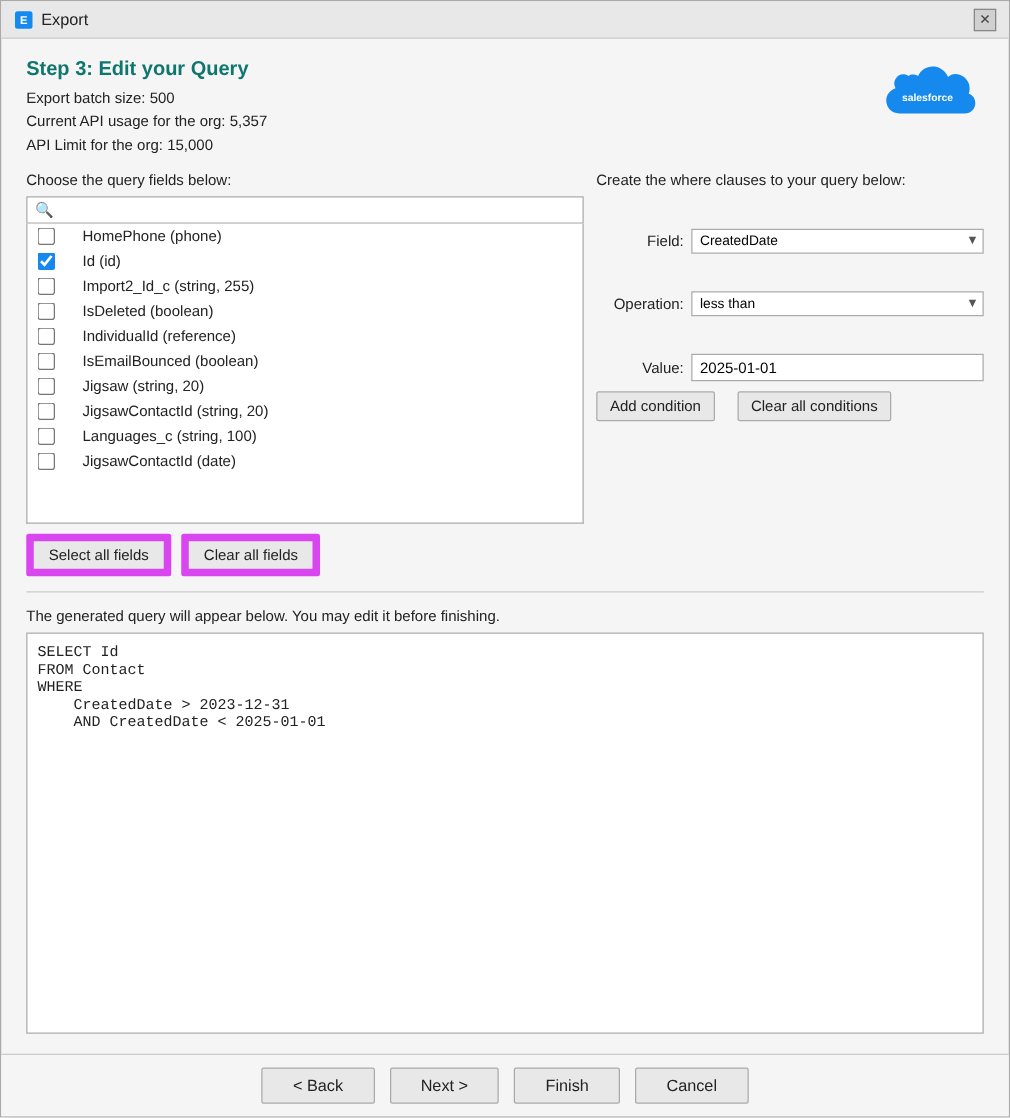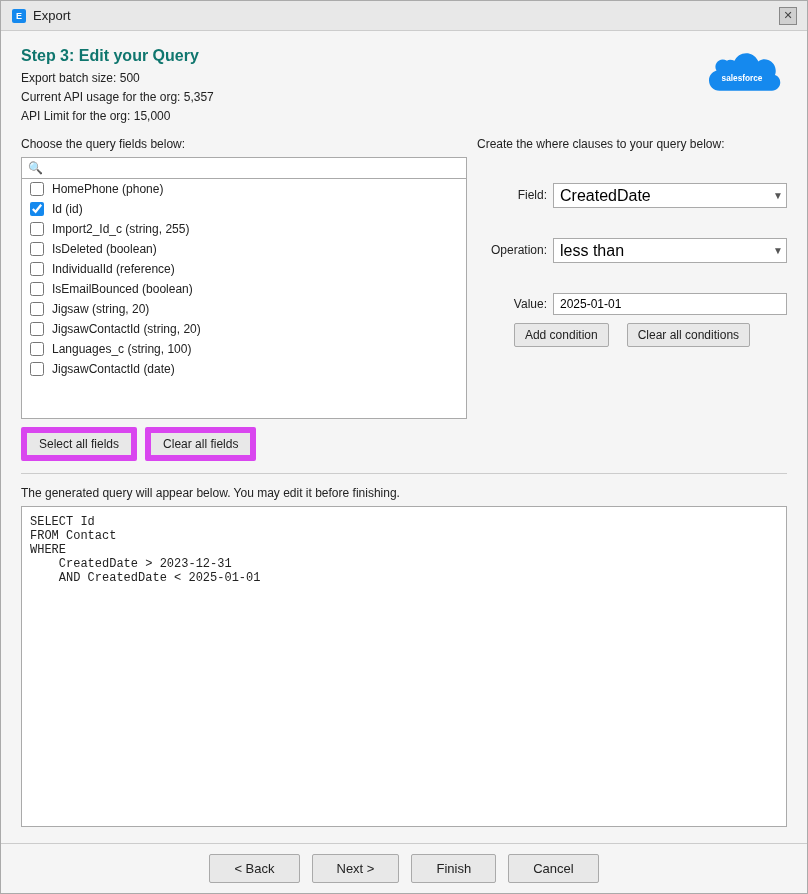--- a/index.html
+++ b/index.html
@@ -119,21 +119,21 @@
       border: 1px solid #aaa;
       border-top: none;
       background: white;
       height: 240px;
       overflow-y: scroll;
     }
     .field-item {
       display: flex;
       align-items: center;
       padding: 3px 8px;
-      gap: 8px;
+      gap: 22px;
       cursor: pointer;
     }
     .field-item input[type="checkbox"] {
       width: 14px;
       height: 14px;
       cursor: pointer;
       accent-color: #1589ee;
     }
     .field-item label {
       font-size: 12px;
@@ -190,21 +190,21 @@
     .select-wrapper {
       flex: 1;
       position: relative;
       display: flex;
     }
     .select-wrapper select {
       width: 100%;
       border: 1px solid #aaa;
       background: white;
       padding: 3px 22px 3px 6px;
-      font-size: 16px;
+      font-size: 11px;
       appearance: none;
       -webkit-appearance: none;
       cursor: pointer;
     }
     .select-arrow {
       position: absolute;
       right: 4px;
       top: 50%;
       transform: translateY(-50%);
       pointer-events: none;
@@ -215,21 +215,20 @@
       flex: 1;
       border: 1px solid #aaa;
       padding: 3px 6px;
       font-size: 12px;
       background: white;
     }
     .condition-buttons {
       display: flex;
       gap: 18px;
       margin-top: 8px;
-      justify-content: center;
     }
     .condition-btn {
       padding: 4px 10px;
       border: 1px solid #aaa;
       background: #e8e8e8;
       cursor: pointer;
       font-size: 12px;
       color: #222;
       border-radius: 2px;
     }

